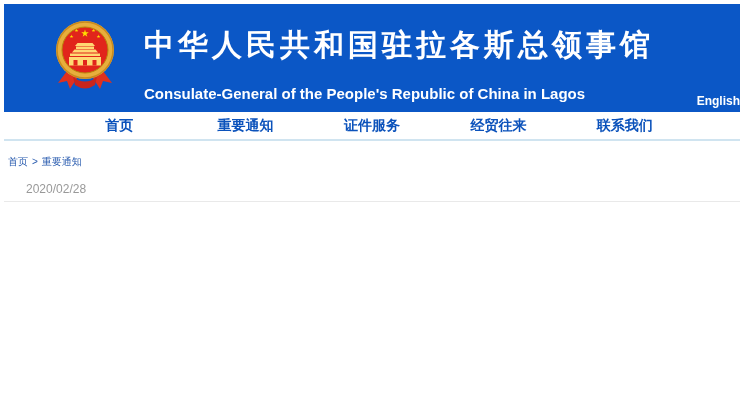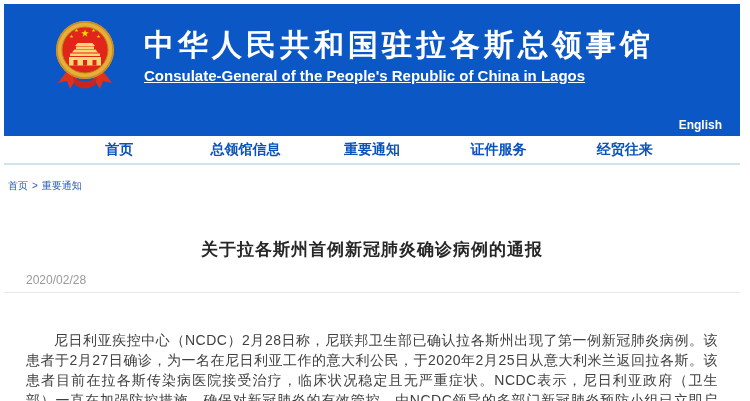--- a/index.html
+++ b/index.html
@@ -6,36 +6,36 @@
   body {
     width: 750px; height: 401px; overflow: hidden;
     background: #ffffff;
     font-family: "Liberation Sans", "DejaVu Sans", sans-serif;
   }
   .page { width: 736px; margin: 4px 10px 0 4px; }
 
   
   .header {
     position: relative;
-    height: 132px;
+    height: 108px;
     background: #0b57c6;
     color: #ffffff;
   }
   .emblem { position: absolute; left: 51px; top: 13px; width: 60px; height: 74px; }
   .titles { position: absolute; left: 140px; top: 24px; }
   .title-cn {
     font-size: 30px; font-weight: bold; letter-spacing: 4px;
     line-height: 34px; white-space: nowrap;
   }
   .title-en {
     font-size: 15px; font-weight: bold; letter-spacing: 0;
-    margin-top: 5px; white-space: nowrap; text-decoration: underline;
+    margin-top: 23px; white-space: nowrap;
   }
   .english-link {
-    position: absolute; right: 18px; bottom: 4px;
+    position: absolute; right: 0; bottom: 4px;
     font-size: 12px; font-weight: bold; color: #ffffff;
     text-decoration: none; cursor: pointer;
   }
 
   
   .nav {
     display: flex; align-items: center;
     height: 27px; padding: 0 52px;
     background: #ffffff;
     border-bottom: 2px solid #d0e4f0;
@@ -120,31 +120,29 @@
     </svg>
     <div class="titles">
       <div class="title-cn">中华人民共和国驻拉各斯总领事馆</div>
       <div class="title-en">Consulate-General of the People's Republic of China in Lagos</div>
     </div>
     <a class="english-link">English</a>
   </header>
 
   <nav class="nav">
     <a>首页</a>
-    <a>总领馆信息</a>
     <a>重要通知</a>
     <a>证件服务</a>
     <a>经贸往来</a>
+    <a>联系我们</a>
   </nav>
 
   <div class="breadcrumb">
     <a>首页</a><span class="sep">&gt;</span><a>重要通知</a>
   </div>
 
   <main class="article">
-    <h1>关于拉各斯州首例新冠肺炎确诊病例的通报</h1>
     <div class="date">2020/02/28</div>
     <hr>
-    <p class="first">尼日利亚疾控中心（NCDC）2月28日称，尼联邦卫生部已确认拉各斯州出现了第一例新冠肺炎病例。该患者于2月27日确诊，为一名在尼日利亚工作的意大利公民，于2020年2月25日从意大利米兰返回拉各斯。该患者目前在拉各斯传染病医院接受治疗，临床状况稳定且无严重症状。NCDC表示，尼日利亚政府（卫生部）一直在加强防控措施，确保对新冠肺炎的有效管控。由NCDC领导的多部门新冠肺炎预防小组已立即启动国家紧急预案，将与拉各斯州卫生疾控部门密切合作，妥善治疗患者并对其采取严格的隔离措施。</p>
 
   </main>
 
 </div>
 
 </body></html>

